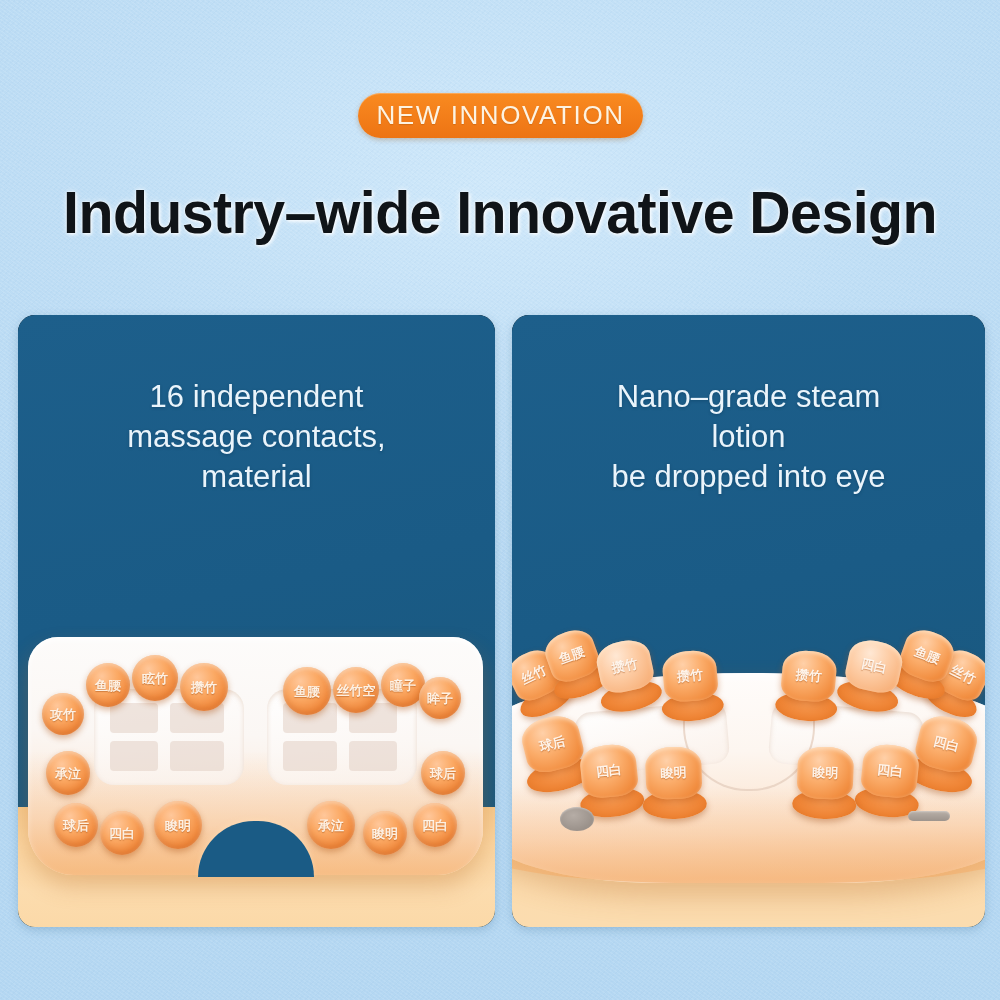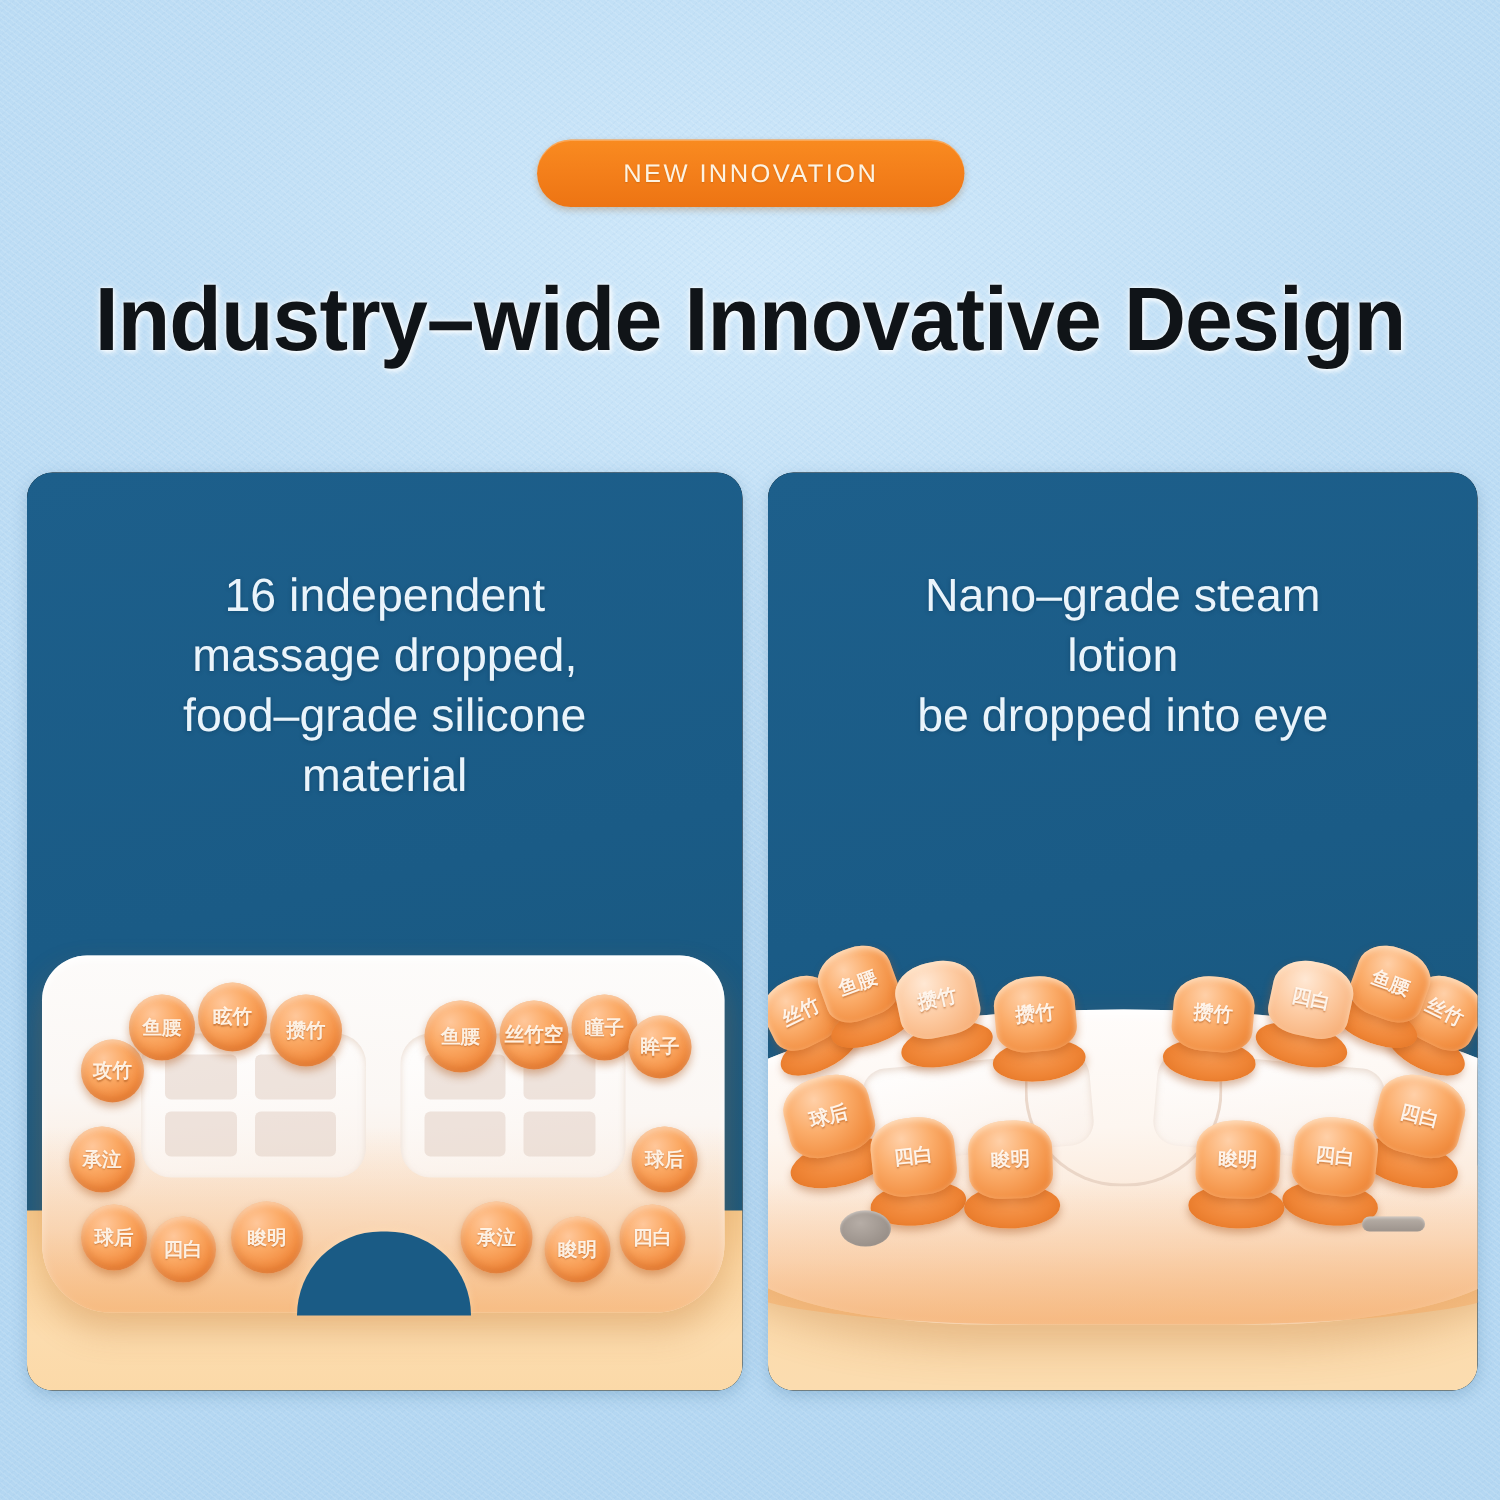--- a/index.html
+++ b/index.html
@@ -23,21 +23,21 @@
   }
   
   #badge{
     position:absolute;left:358px;top:93px;width:285px;height:45px;
     background:linear-gradient(180deg,#f98b20 0%,#f4801b 45%,#ed7413 100%);
     border-radius:23px;
     box-shadow:0 2px 5px rgba(150,80,10,.30), inset 0 1px 0 rgba(255,255,255,.25);
     display:flex;align-items:center;justify-content:center;
   }
   #badge span{
-    color:#fdf3e2;font-size:17px;letter-spacing:1.6px;font-weight:400;
+    color:#fdf3e2;font-size:26px;letter-spacing:1.6px;font-weight:400;
     text-shadow:0 1px 1px rgba(160,80,10,.35);
     white-space:nowrap;
   }
   
   #headline{
     position:absolute;left:0;top:178px;width:1000px;text-align:center;
     font-size:60px;font-weight:700;color:#101418;
     font-family:"Liberation Sans","DejaVu Sans",sans-serif;
     letter-spacing:-0.6px;
     transform:scaleX(.955);
@@ -209,22 +209,21 @@
   <span>NEW INNOVATION</span>
 </div>
 
 <div id="headline">Industry–wide Innovative Design</div>
 
 <div class="card" id="card-left">
   <div class="card-bg"></div>
 
   <div class="caption">
     <div>16 independent</div>
-    <div>massage dropped,</div>
-    <div>food–grade silicone</div>
+    <div>massage contacts,</div>
     <div>material</div>
   </div>
 
   <div class="photo" id="photo-left">
     <div class="table-surface"></div>
     <div class="table-glow"></div>
 
     <div id="dev-l">
       <div class="inner-plate" id="plate-l1">
         <div class="plate-slot" style="left:16px;top:14px;width:48px;height:30px;"></div>
@@ -233,21 +232,21 @@
         <div class="plate-slot" style="left:76px;top:52px;width:54px;height:30px;"></div>
       </div>
       <div class="inner-plate" id="plate-l2">
         <div class="plate-slot" style="left:16px;top:14px;width:54px;height:30px;"></div>
         <div class="plate-slot" style="left:82px;top:14px;width:48px;height:30px;"></div>
         <div class="plate-slot" style="left:16px;top:52px;width:54px;height:30px;"></div>
         <div class="plate-slot" style="left:82px;top:52px;width:48px;height:30px;"></div>
       </div>
       <div id="nose-l"></div>
 
-      <div class="nub" style="left:26px;top:56px;width:42px;height:42px;">攻竹</div>
+      <div class="nub" style="left:14px;top:56px;width:42px;height:42px;">攻竹</div>
       <div class="nub" style="left:58px;top:26px;width:44px;height:44px;">鱼腰</div>
       <div class="nub" style="left:104px;top:18px;width:46px;height:46px;">眩竹</div>
       <div class="nub" style="left:152px;top:26px;width:48px;height:48px;">攒竹</div>
       <div class="nub" style="left:18px;top:114px;width:44px;height:44px;">承泣</div>
       <div class="nub" style="left:26px;top:166px;width:44px;height:44px;">球后</div>
       <div class="nub" style="left:72px;top:174px;width:44px;height:44px;">四白</div>
       <div class="nub" style="left:126px;top:164px;width:48px;height:48px;">睃明</div>
 
       <div class="nub" style="right:152px;top:30px;width:48px;height:48px;">鱼腰</div>
       <div class="nub" style="right:104px;top:30px;width:46px;height:46px;">丝竹空</div>

